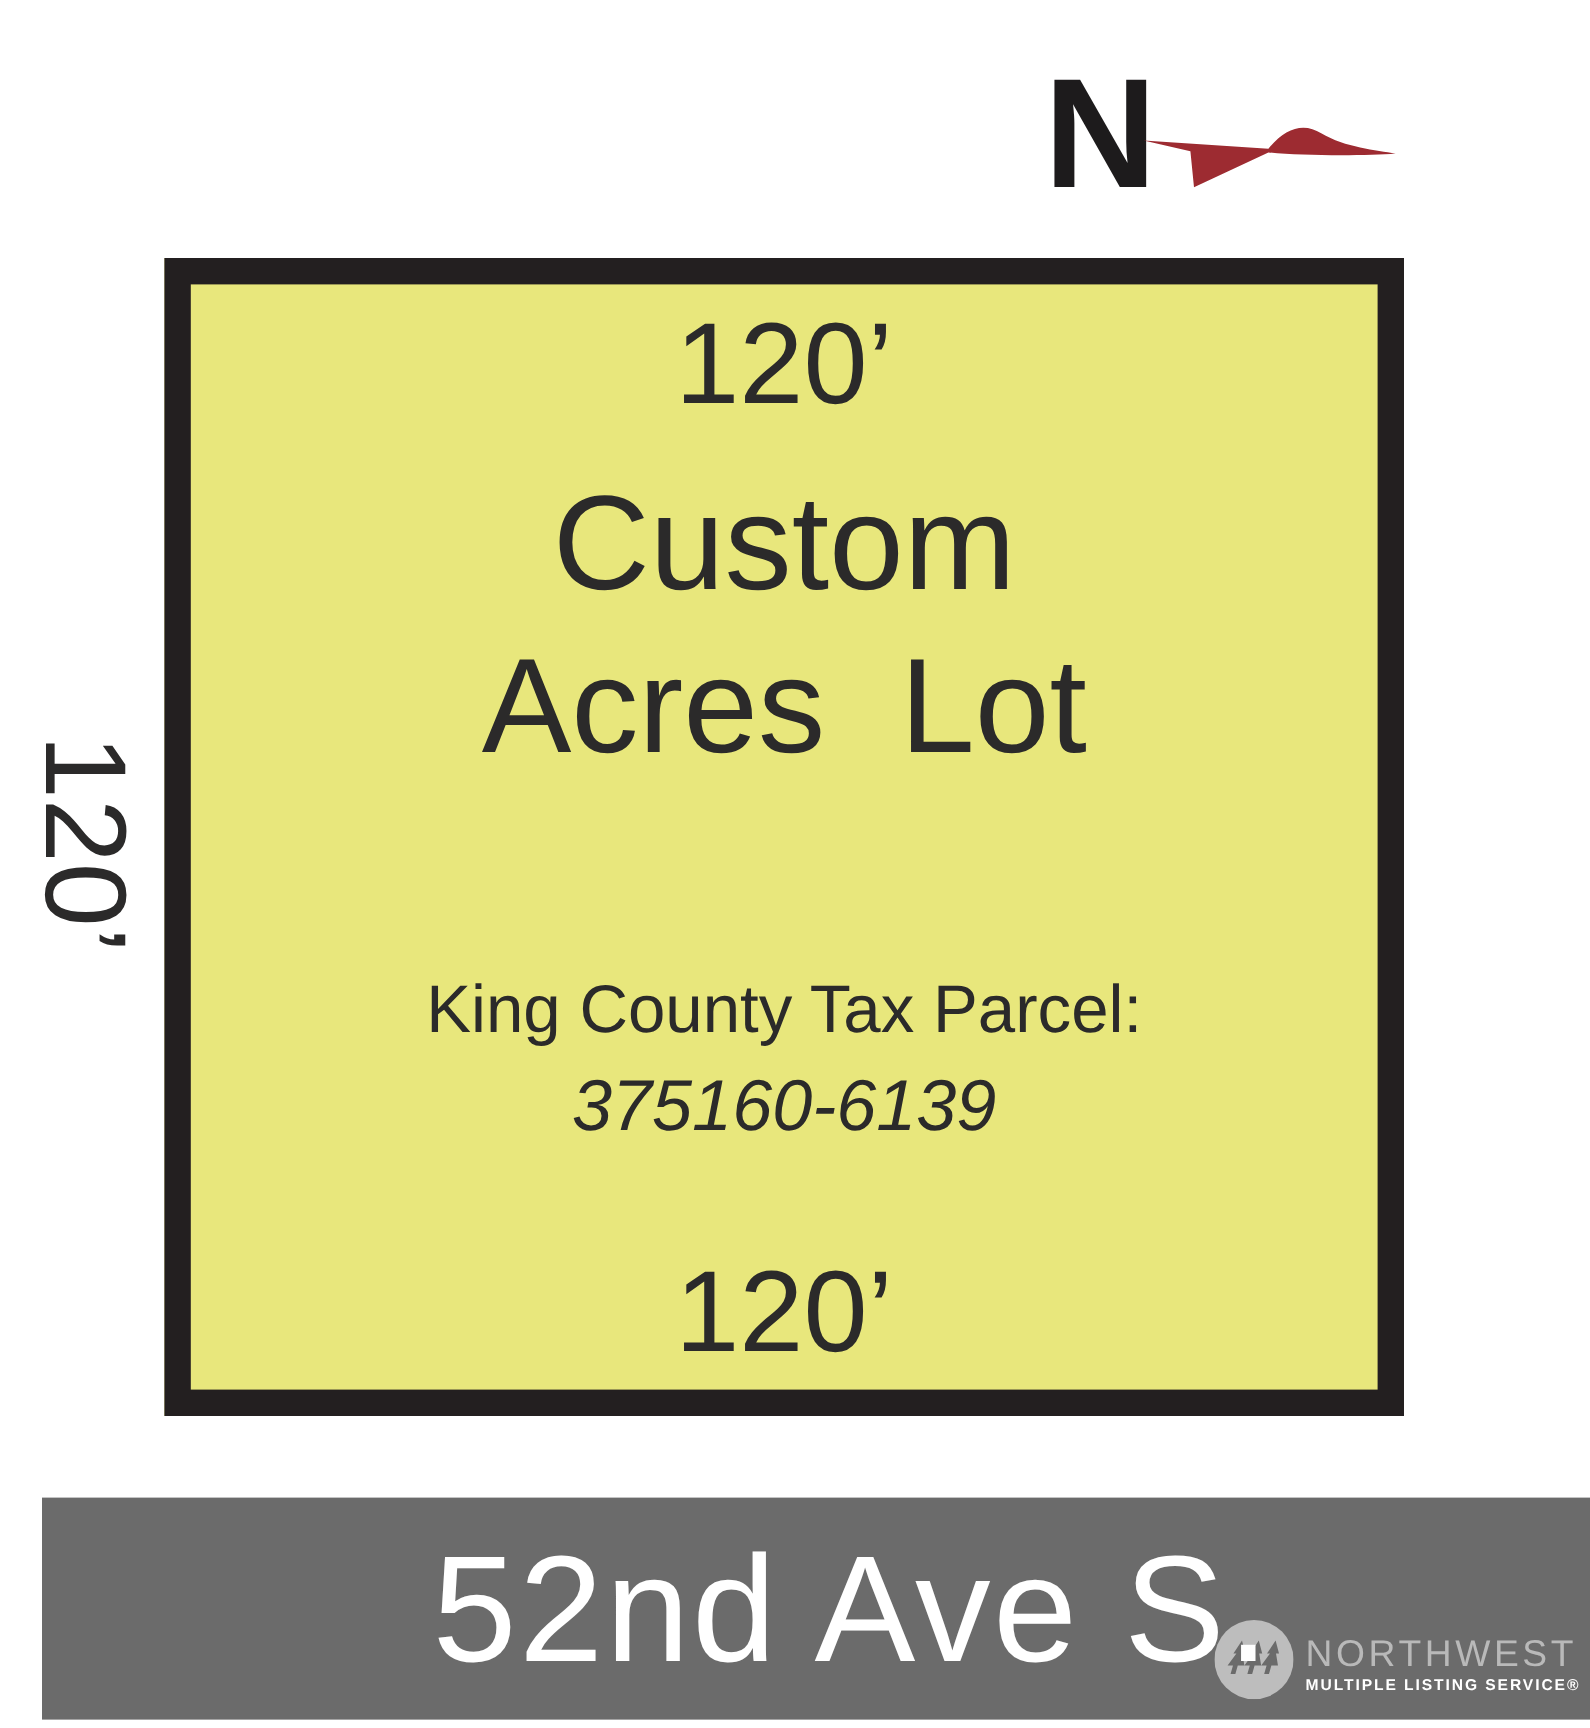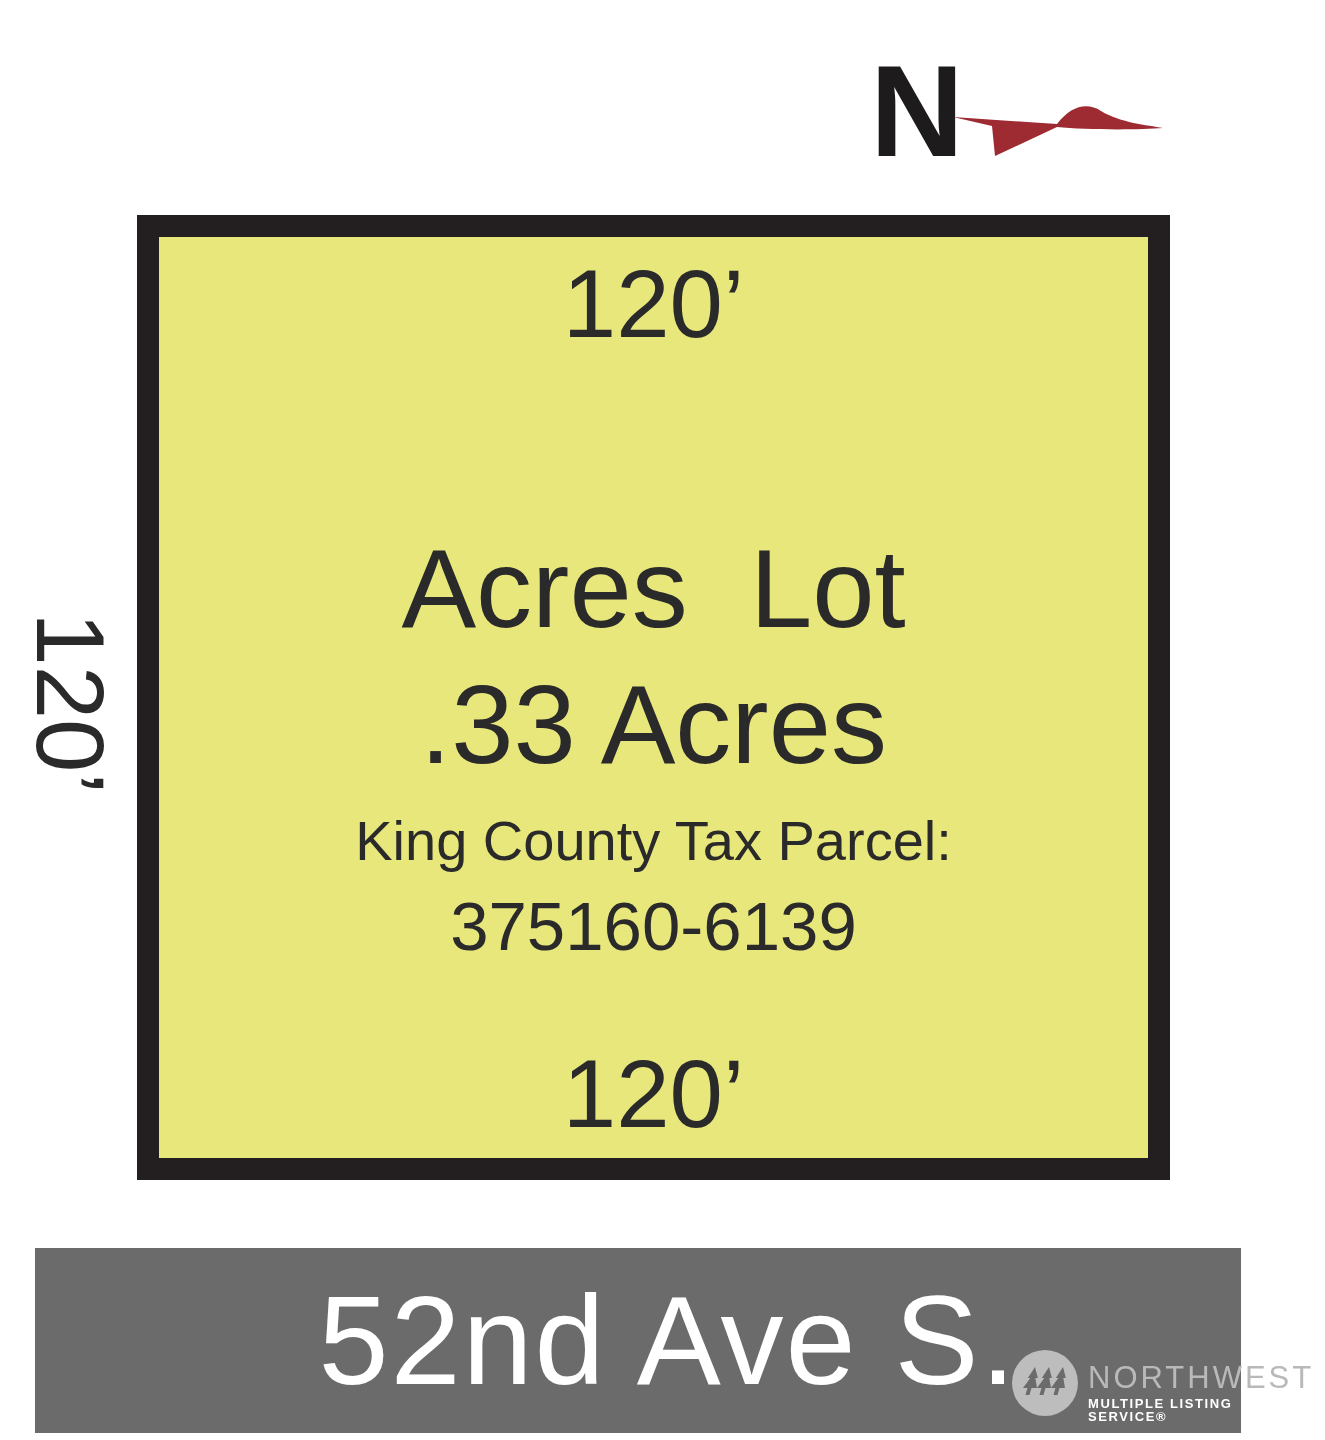--- a/index.html
+++ b/index.html
@@ -17,34 +17,33 @@
   .lot{
     position:absolute;left:137px;top:215px;width:1033px;height:965px;
     box-sizing:border-box;border:22px solid #231f20;background:#e8e77c;
   }
   .lot .line{position:absolute;left:0;width:100%;text-align:center;line-height:1.15;color:#2b2a2a;}
   .dim-top{top:12px;font-size:96px;}
   .title-1{top:152px;font-size:112px;}
   .title-2{top:288px;font-size:112px;white-space:pre;}
   .title-3{top:424px;font-size:112px;}
   .parcel-label{top:572px;font-size:56px;}
-  .parcel-number{top:650px;font-size:69px;}
+  .parcel-number{top:650px;font-size:60px;font-style:italic;}
   .dim-bottom{top:802px;font-size:96px;}
   
   .dim-left{
     position:absolute;left:-22px;top:648px;width:184px;height:110px;
     display:flex;align-items:center;justify-content:center;
     transform:rotate(90deg);
     font-size:96px;color:#2b2a2a;line-height:1;
   }
   
   .street-bar{
-    position:absolute;left:35px;top:1248px;width:1193px;height:185px;
+    position:absolute;left:35px;top:1248px;width:1290px;height:185px;
     background:#6b6b6b;
-    padding-left:13px;
   }
   .street-name{
     position:absolute;z-index:2;left:0;top:50%;width:100%;
     transform:translateY(-50%);
     box-sizing:border-box;padding-left:60px;
     text-align:center;color:#ffffff;font-size:126px;font-weight:300;
     letter-spacing:2px;line-height:1;
   }
   .watermark{
     position:absolute;z-index:1;left:977px;top:102px;
@@ -67,22 +66,22 @@
 
   <div class="north-n">N</div>
   <svg class="north-swoosh" viewBox="0 0 255 65" aria-hidden="true">
     <path d="M38,20 L142,27 C156,9 172,5 186,14 C206,26 232,28 248,31 C224,33 170,33 142,30 L80,59 L77,29 Z" fill="#9d2b31"></path>
   </svg>
 
   <div class="dim-left">120’</div>
 
   <div class="lot">
     <div class="line dim-top">120’</div>
+    <div class="line title-1">Custom</div>
     <div class="line title-2">Acres  Lot</div>
-    <div class="line title-3">.33 Acres</div>
     <div class="line parcel-label">King County Tax Parcel:</div>
     <div class="line parcel-number">375160-6139</div>
     <div class="line dim-bottom">120’</div>
   </div>
 
   <div class="street-bar">
     <div class="street-name">52nd Ave S.</div>
 
     <div class="watermark">
       <svg class="wm-circle" width="66" height="66" viewBox="0 0 66 66" aria-hidden="true">

